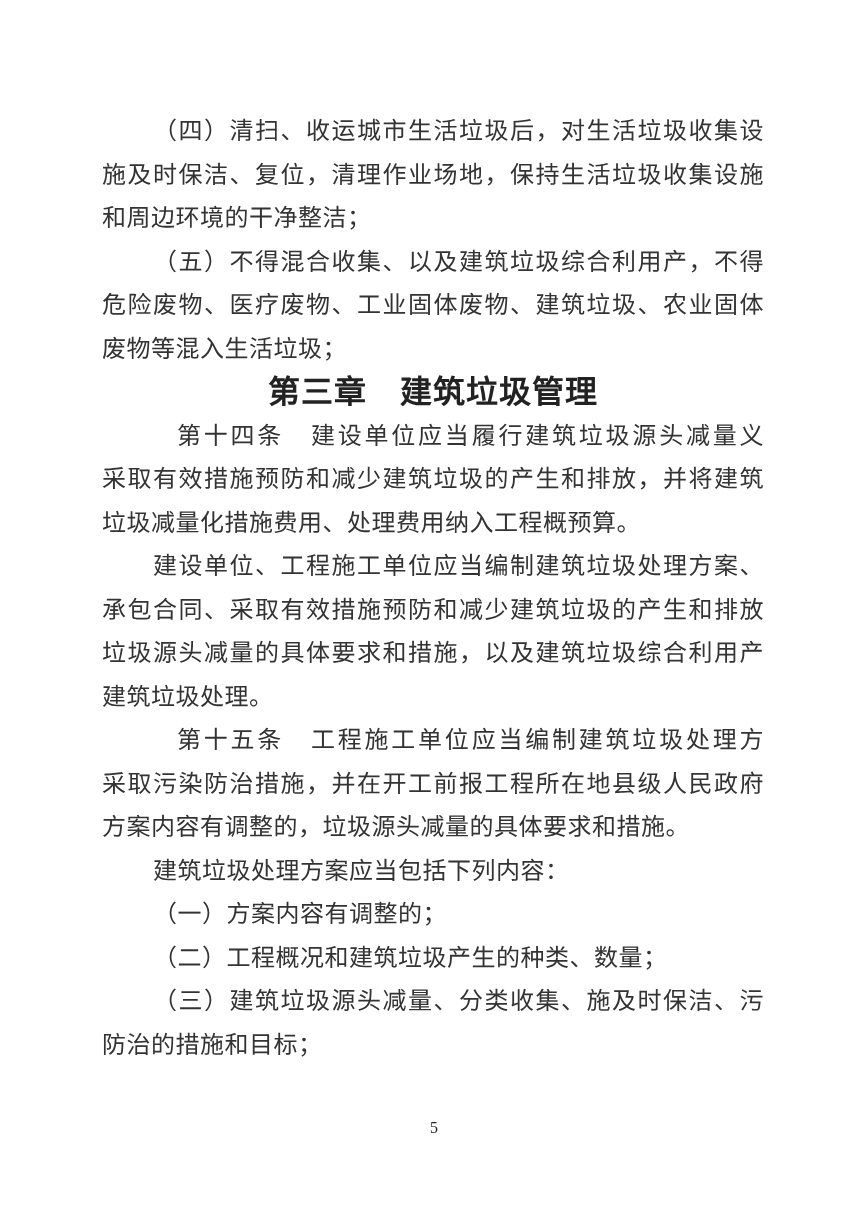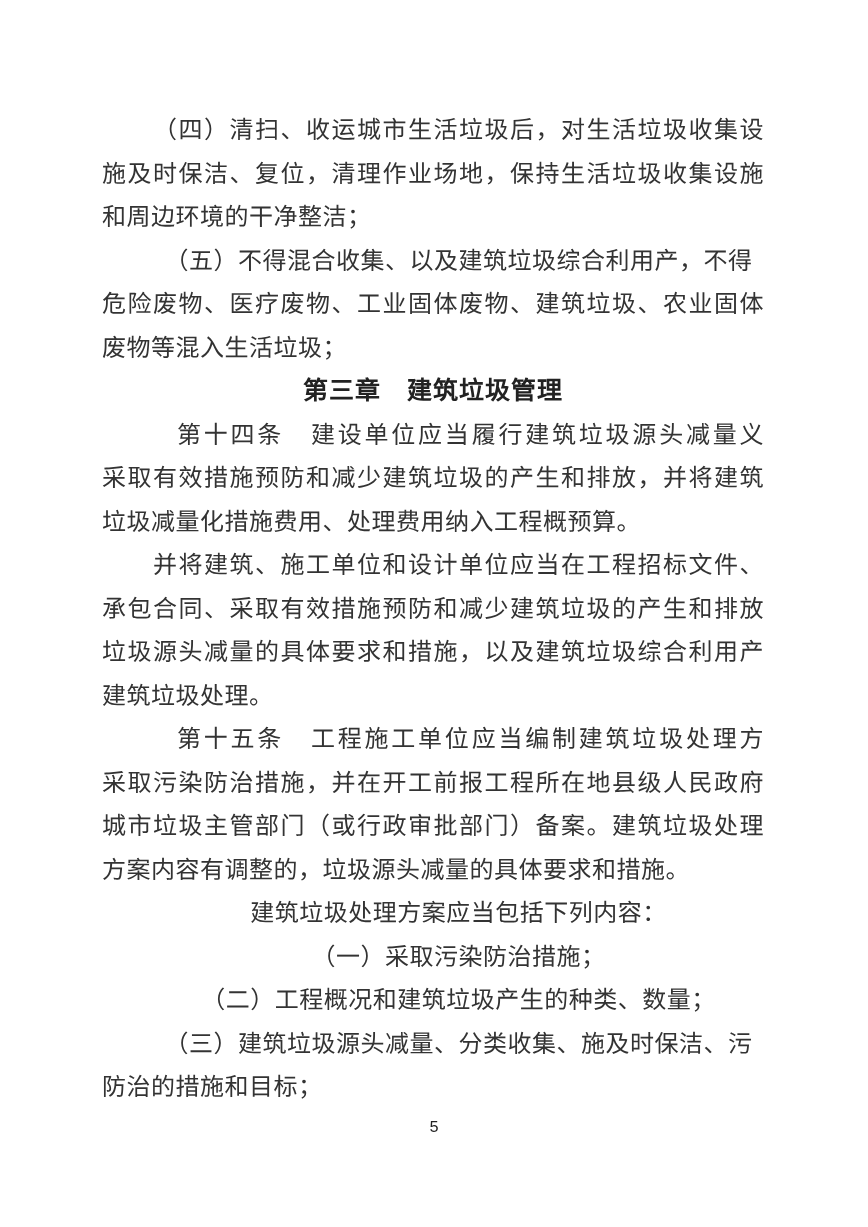--- a/index.html
+++ b/index.html
@@ -6,21 +6,21 @@
     margin: 0;
     padding: 0;
     background: #ffffff;
   }
   .page {
     position: relative;
     width: 868px;
     height: 1227px;
     background: #ffffff;
     overflow: hidden;
-    font-family: Liberation Mono, monospace;
+    font-family: Liberation Serif, serif;
     border-radius: 6px;
   }
   .content {
     position: absolute;
     top: 110px;
     left: 102px;
     width: 662px;
   }
   .ln {
     height: 43.5px;
@@ -33,30 +33,29 @@
   }
   
   .full {
     text-align: justify;
     text-align-last: justify;
     -moz-text-align-last: justify;
   }
   
   .first {
     text-indent: 51px;
-    text-align: center;
   }
   
   .art {
     text-indent: 75px;
   }
   .heading {
     font-weight: bold;
     text-align: center;
-    font-size: 25px;
+    font-size: 32px;
     color: #222222;
     letter-spacing: 1px;
   }
   .footer {
     position: absolute;
     left: 0;
     width: 868px;
     top: 1118px;
     text-align: center;
     font-size: 16px;
@@ -72,28 +71,27 @@
     <div class="ln first full">（四）清扫、收运城市生活垃圾后，对生活垃圾收集设</div>
     <div class="ln full">施及时保洁、复位，清理作业场地，保持生活垃圾收集设施</div>
     <div class="ln">和周边环境的干净整洁；</div>
     <div class="ln first full">（五）不得混合收集、以及建筑垃圾综合利用产，不得将</div>
     <div class="ln full">危险废物、医疗废物、工业固体废物、建筑垃圾、农业固体</div>
     <div class="ln">废物等混入生活垃圾；</div>
     <div class="ln heading">第三章　建筑垃圾管理</div>
     <div class="ln art full">第十四条　建设单位应当履行建筑垃圾源头减量义务，</div>
     <div class="ln full">采取有效措施预防和减少建筑垃圾的产生和排放，并将建筑</div>
     <div class="ln">垃圾减量化措施费用、处理费用纳入工程概预算。</div>
-    <div class="ln first full">并将建筑、施工单位和设计单位应当在工程招标文件、</div>
+    <div class="ln first full">建设单位、工程施工单位应当编制建筑垃圾处理方案、</div>
     <div class="ln full">承包合同、采取有效措施预防和减少建筑垃圾的产生和排放</div>
     <div class="ln full">垃圾源头减量的具体要求和措施，以及建筑垃圾综合利用产</div>
     <div class="ln">建筑垃圾处理。</div>
     <div class="ln art full">第十五条　工程施工单位应当编制建筑垃圾处理方案，</div>
     <div class="ln full">采取污染防治措施，并在开工前报工程所在地县级人民政府</div>
-    <div class="ln full">城市垃圾主管部门（或行政审批部门）备案。建筑垃圾处理</div>
     <div class="ln">方案内容有调整的，垃圾源头减量的具体要求和措施。</div>
     <div class="ln first">建筑垃圾处理方案应当包括下列内容：</div>
-    <div class="ln first">（一）采取污染防治措施；</div>
+    <div class="ln first">（一）方案内容有调整的；</div>
     <div class="ln first">（二）工程概况和建筑垃圾产生的种类、数量；</div>
     <div class="ln first full">（三）建筑垃圾源头减量、分类收集、施及时保洁、污染</div>
     <div class="ln">防治的措施和目标；</div>
   </div>
   <div class="footer">5</div>
 </div>
 
 </body></html>

